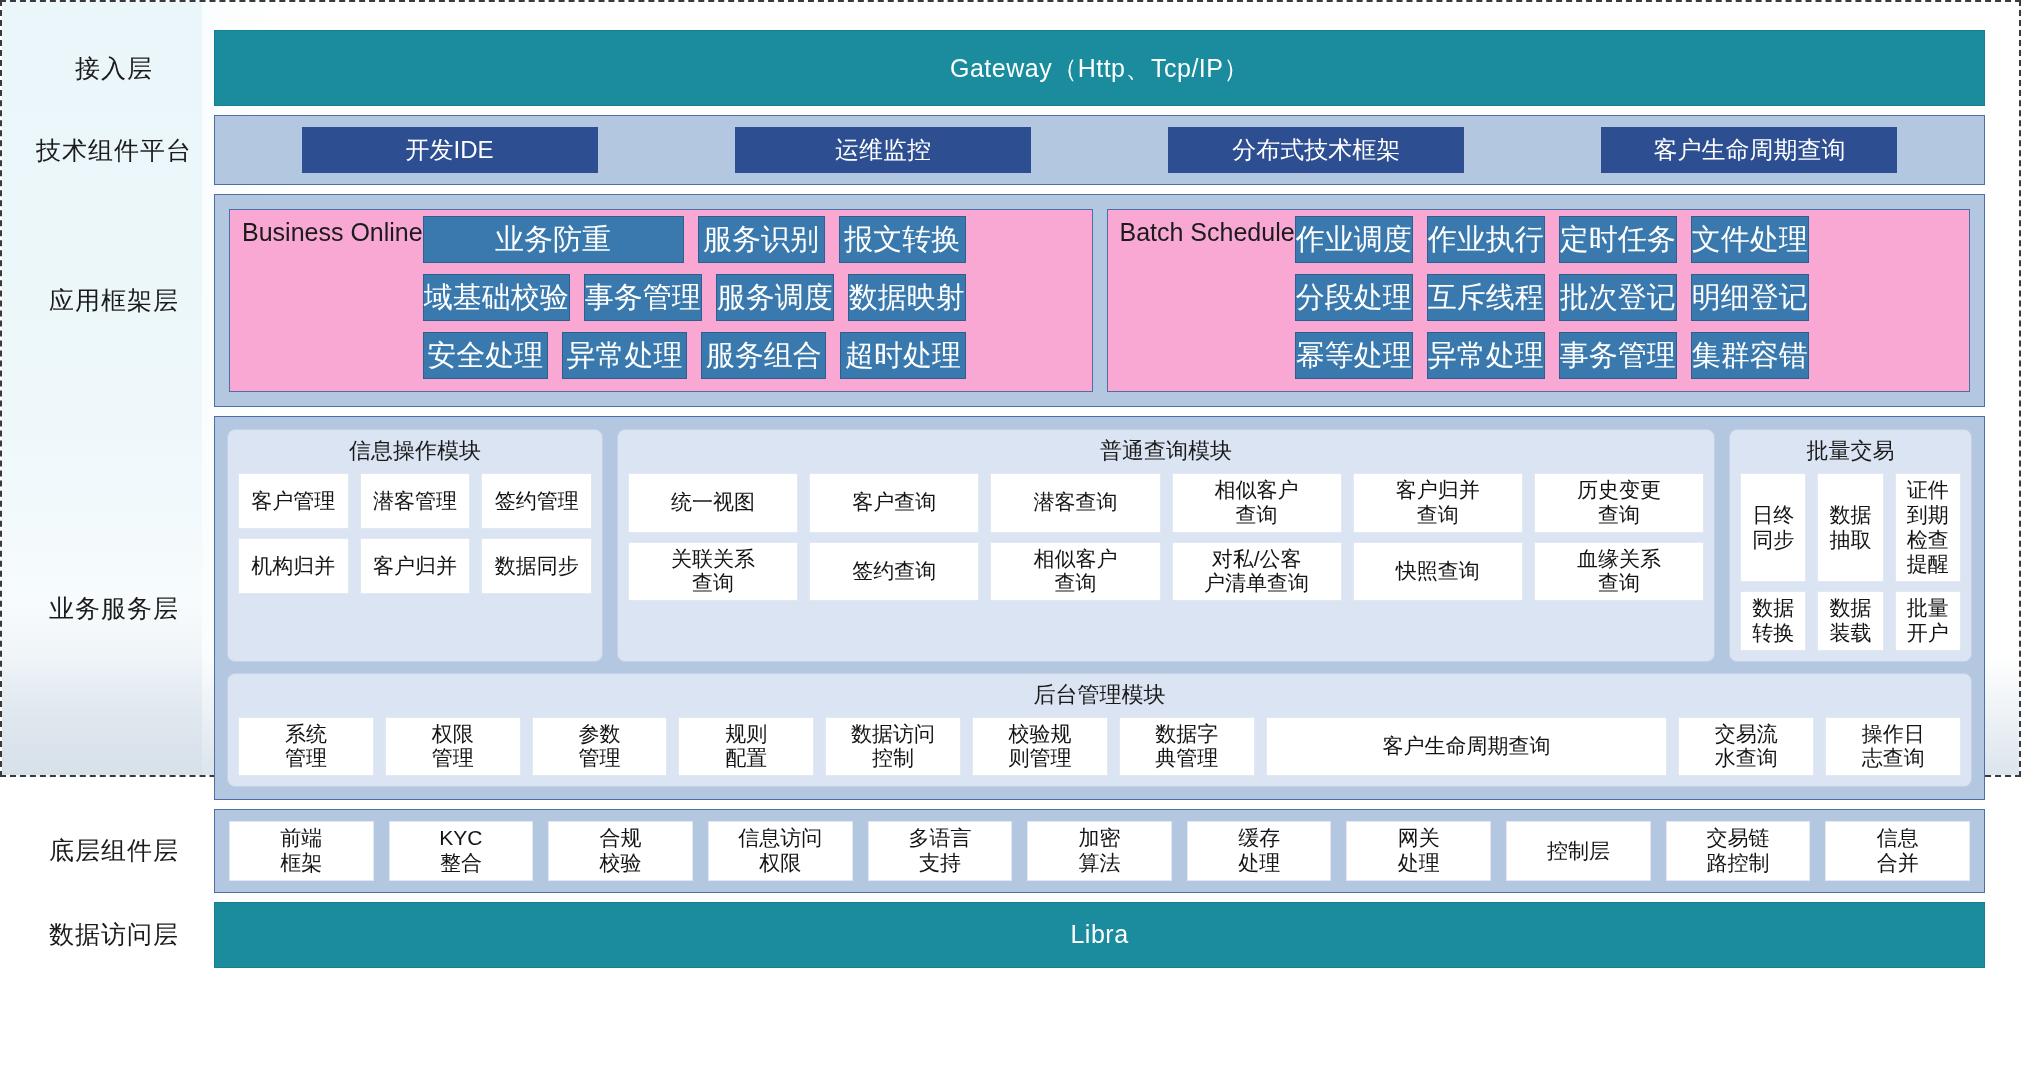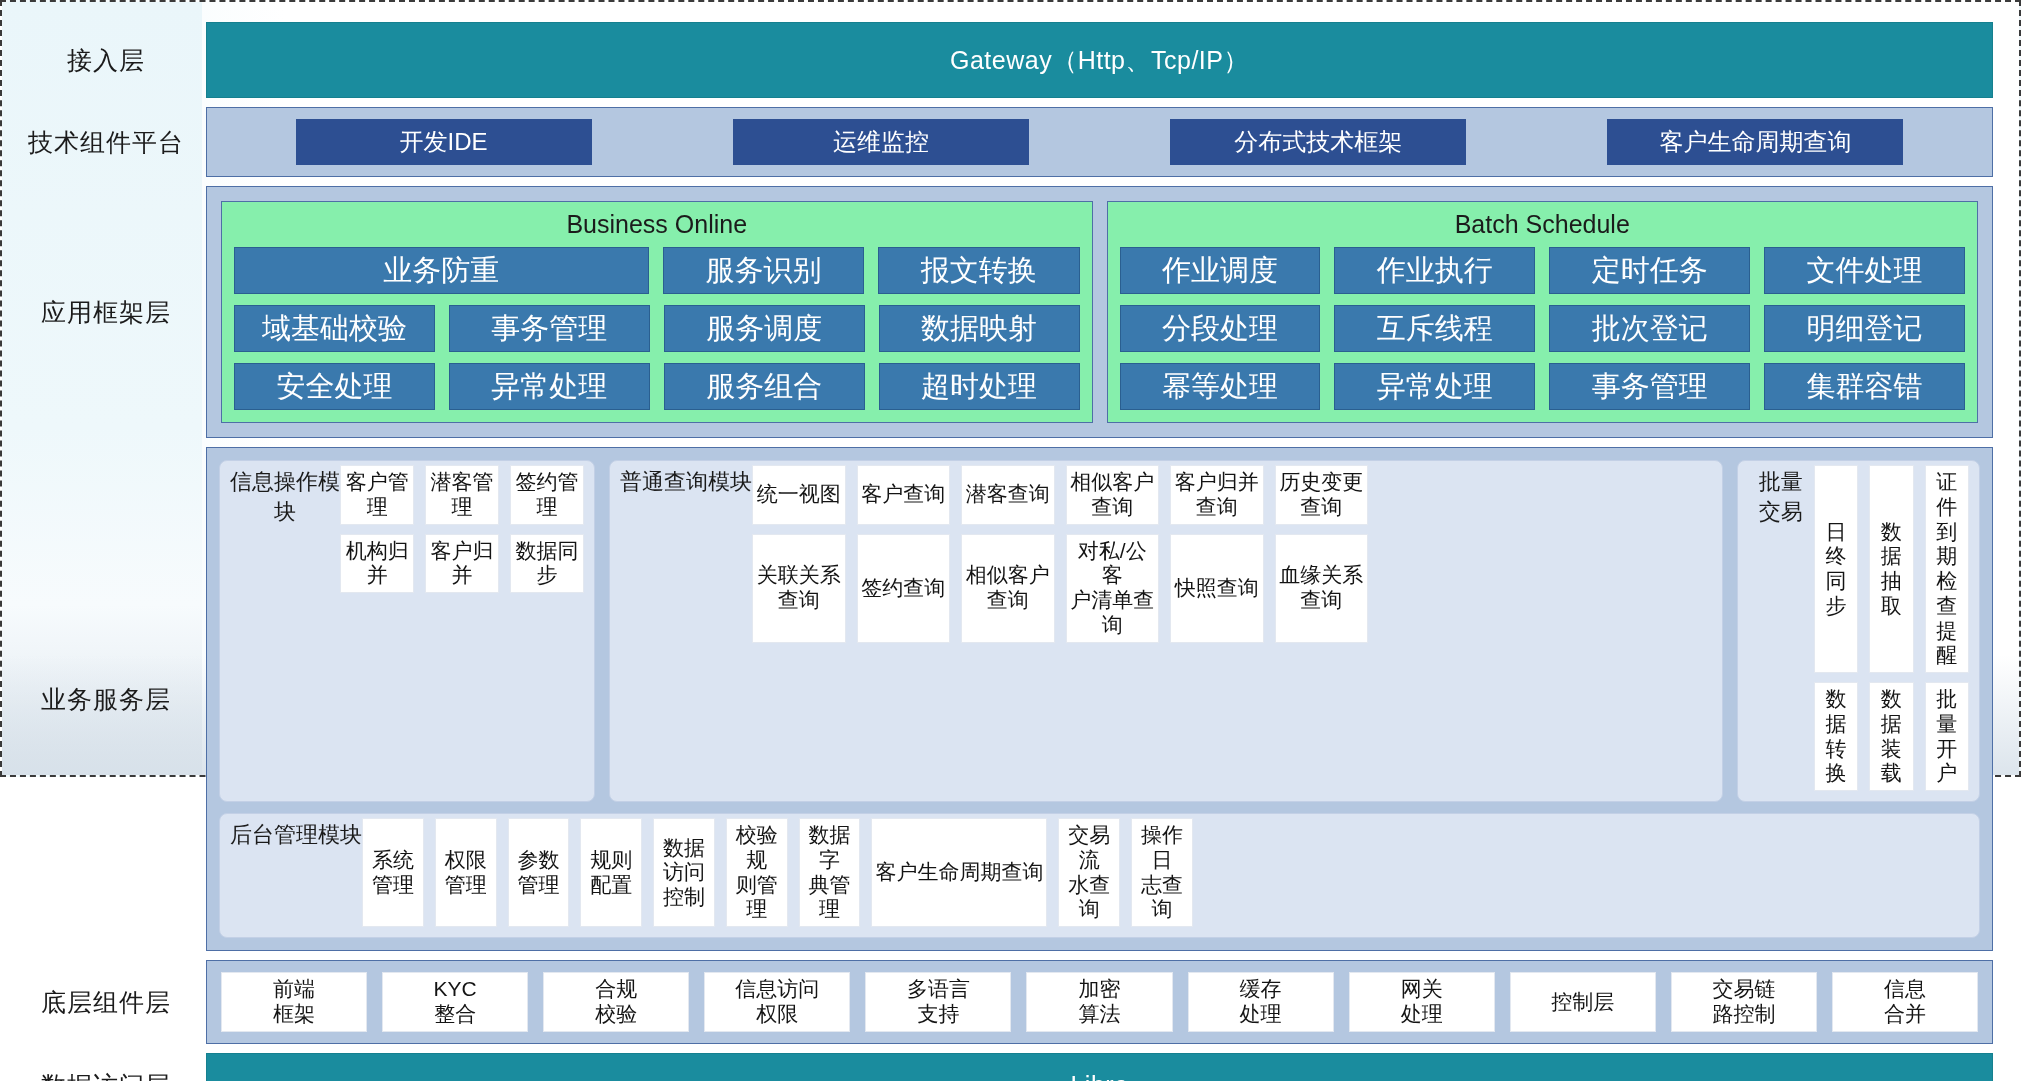--- a/index.html
+++ b/index.html
@@ -15,21 +15,21 @@
   }
 
   
   #diagram-root {
     position: relative;
     width: 2021px;
     height: 777px;
     box-sizing: border-box;
     background: linear-gradient(to right, #eef7fb 0%, #f2fafc 3%, #ffffff 14%, #ffffff 100%);
     border: 2px dashed #3a3a3a;
-    padding: 4px;
+    padding: 12px;
   }
 
   
   .left-wash {
     position: absolute;
     left: 0; top: 0;
     width: 200px;
     height: 100%;
     background: linear-gradient(to bottom, #eaf6fa 0%, #eef8fb 55%, #f7fbfd 78%, #dfe7ee 100%);
     z-index: 0;
@@ -117,26 +117,26 @@
     flex: 1 1 auto;
     background: #b4c7e0;
     border: 1px solid #4e6fa6;
     display: flex;
     gap: 14px;
     padding: 14px 14px;
     box-sizing: border-box;
   }
   .appframe-group {
     flex: 1 1 50%;
-    background: #86efac;
+    background: #f9a8d4;
     border: 1px solid #4e6fa6;
     padding: 6px 12px 12px 12px;
     box-sizing: border-box;
     display: flex;
-    flex-direction: column;
+    flex-direction: row;
   }
   .group-title-dark {
     text-align: center;
     font-size: 25px;
     color: #1b1b1b;
     padding: 2px 0 8px 0;
   }
   .grid-rows { display: flex; flex-direction: column; gap: 11px; }
   .grid-line { display: flex; gap: 14px; }
   .blue-cell {
@@ -165,20 +165,21 @@
     gap: 11px;
   }
   .biz-top { display: flex; gap: 14px; }
   .module-box {
     background: #dbe4f2;
     border: 1px solid #c3d0e6;
     border-radius: 8px;
     padding: 4px 10px 10px 10px;
     box-sizing: border-box;
     display: flex;
+    flex-direction: column;
   }
   .module-title {
     text-align: center;
     font-size: 22px;
     color: #1b1b1b;
     padding: 2px 0 7px 0;
   }
   .mod-info  { flex: 0 0 376px; }
   .mod-query { flex: 1 1 auto; }
   .mod-batch { flex: 0 0 243px; }

